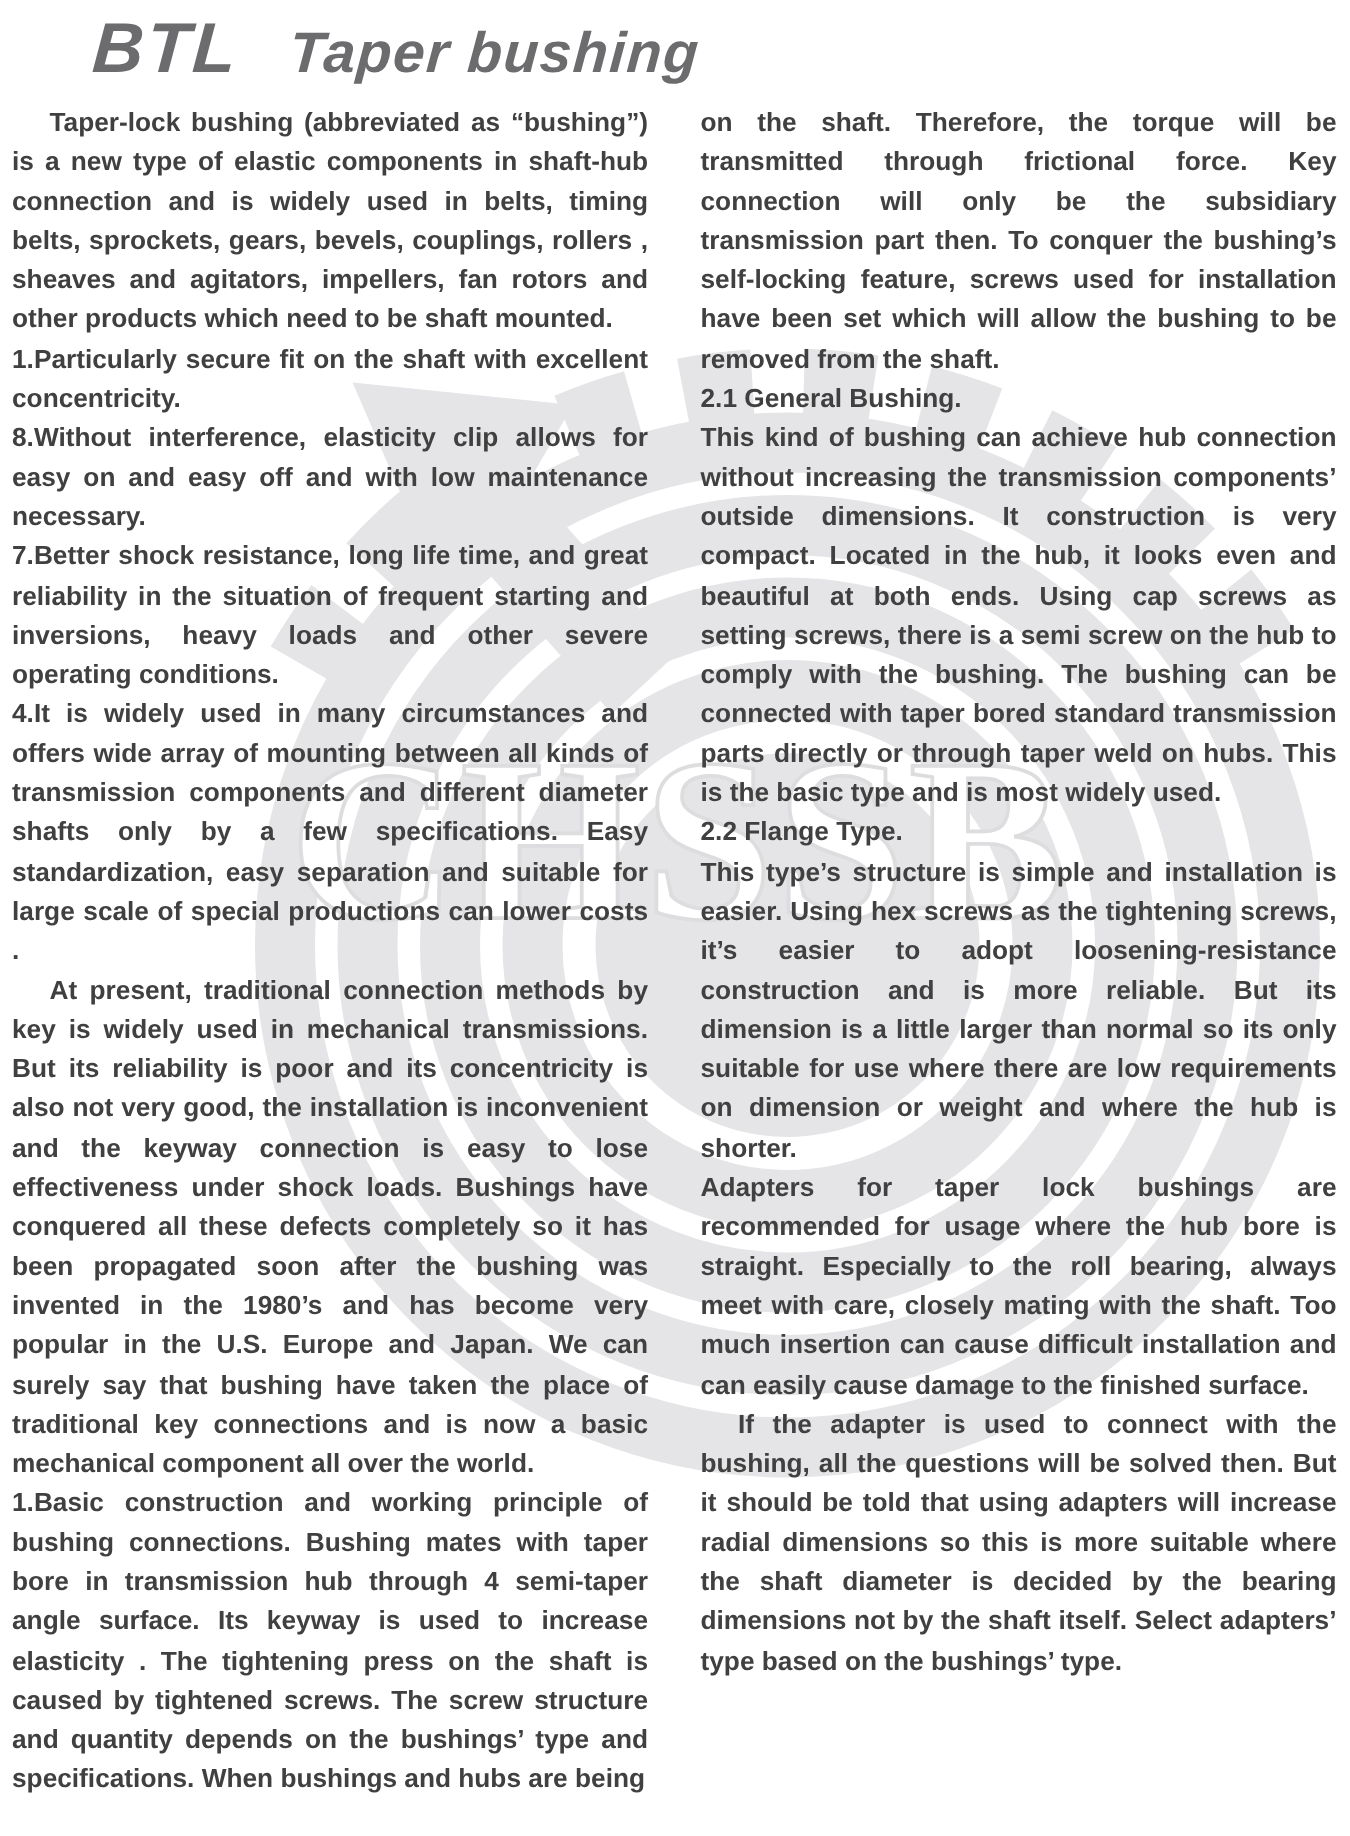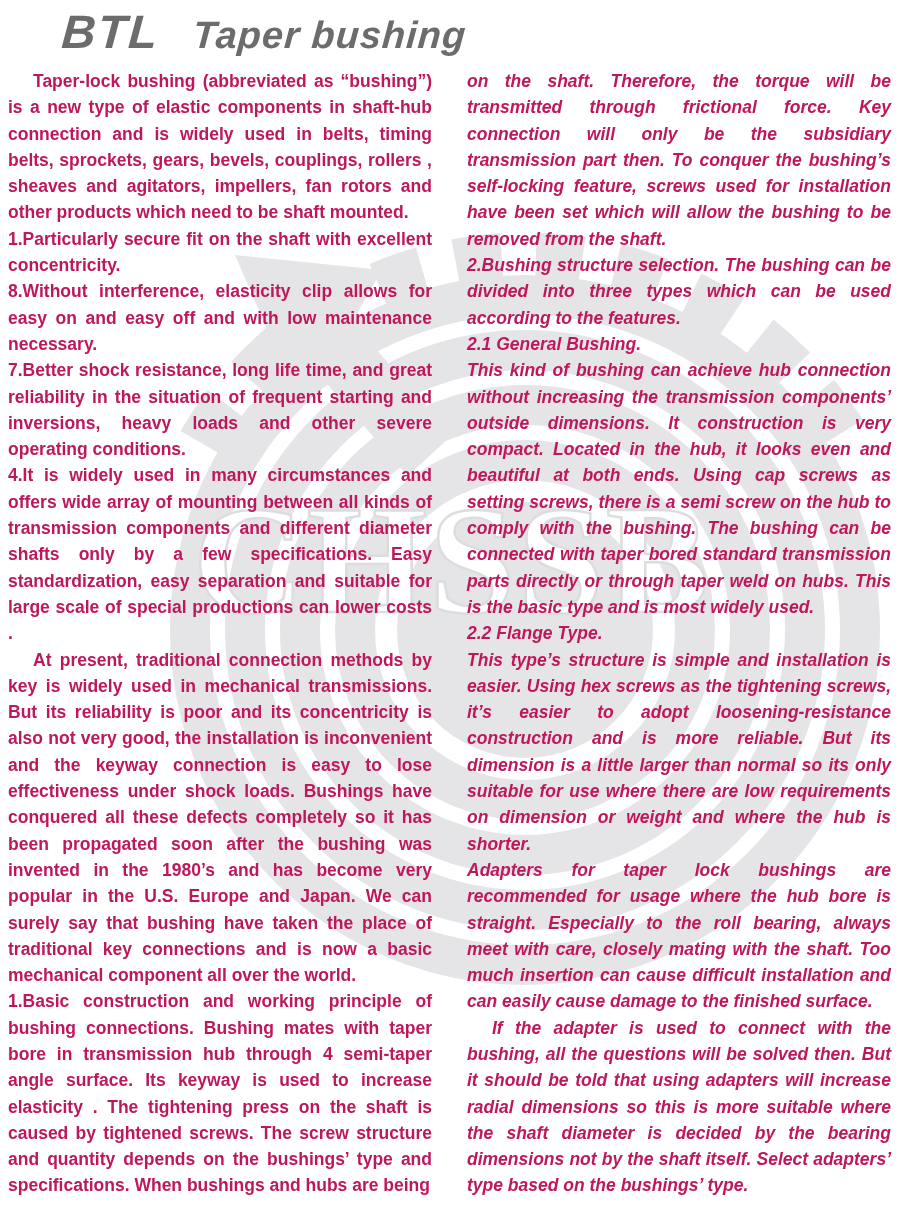--- a/index.html
+++ b/index.html
@@ -39,28 +39,28 @@
     position: absolute;
     left: 0; top: 0;
     width: 900px; height: 1224px;
     pointer-events: none;
   }
   
   .column {
     position: absolute;
     top: 68px;
     width: 424px;
-    color: #be185d;
+    color: #404040;
     font-size: 17.5px;
     line-height: 26.3px;
     font-weight: bold;
     text-align: justify;
   }
   .column-left  { left: 8px; }
-  .column-right { left: 467px; font-style: italic; }
+  .column-right { left: 467px; }
   .column p { margin: 0; }
   .column p.indent { text-indent: 25px; }
 </style>
 </head>
 <body>
 
 <div class="page">
 
   <svg class="watermark" viewBox="0 0 900 1224" xmlns="http://www.w3.org/2000/svg" aria-hidden="true">
     <g fill="none" stroke="#e5e5e7">
@@ -89,21 +89,20 @@
       <p class="indent">Taper-lock bushing (abbreviated as “bushing”) is a new type of elastic components in shaft-hub connection and is widely used in belts, timing belts, sprockets, gears, bevels, couplings, rollers , sheaves and agitators, impellers, fan rotors and other products which need to be shaft mounted.</p>
       <p>1.Particularly secure fit on the shaft with excellent concentricity.</p>
       <p>8.Without interference, elasticity clip allows for easy on and easy off and with low maintenance necessary.</p>
       <p>7.Better shock resistance, long life time, and great reliability in the situation of frequent starting and inversions, heavy loads and other severe operating conditions.</p>
       <p>4.It is widely used in many circumstances and offers wide array of mounting between all kinds of transmission components and different diameter shafts only by a few specifications. Easy standardization, easy separation and suitable for large scale of special productions can lower costs .</p>
       <p class="indent">At present, traditional connection methods by key is widely used in mechanical transmissions. But its reliability is poor and its concentricity is also not very good, the installation is inconvenient and the keyway connection is easy to lose effectiveness under shock loads. Bushings have conquered all these defects completely so it has been propagated soon after the bushing was invented in the 1980’s and has become very popular in the U.S. Europe and Japan. We can surely say that bushing have taken the place of traditional key connections and is now a basic mechanical component all over the world.</p>
       <p>1.Basic construction and working principle of bushing connections. Bushing mates with taper bore in transmission hub through 4 semi-taper angle surface. Its keyway is used to increase elasticity . The tightening press on the shaft is caused by tightened screws. The screw structure and quantity depends on the bushings’ type and specifications. When bushings and hubs are being</p>
     </div>
   <div class="column column-right">
       <p>on the shaft. Therefore, the torque will be transmitted through frictional force. Key connection will only be the subsidiary transmission part then. To conquer the bushing’s self-locking feature, screws used for installation have been set which will allow the bushing to be removed from the shaft.</p>
-      <p>2.Bushing structure selection. The bushing can be divided into three types which can be used according to the features.</p>
       <p>2.1 General Bushing.</p>
       <p>This kind of bushing can achieve hub connection without increasing the transmission components’ outside dimensions. It construction is very compact. Located in the hub, it looks even and beautiful at both ends. Using cap screws as setting screws, there is a semi screw on the hub to comply with the bushing. The bushing can be connected with taper bored standard transmission parts directly or through taper weld on hubs. This is the basic type and is most widely used.</p>
       <p>2.2 Flange Type.</p>
       <p>This type’s structure is simple and installation is easier. Using hex screws as the tightening screws, it’s easier to adopt loosening-resistance construction and is more reliable. But its dimension is a little larger than normal so its only suitable for use where there are low requirements on dimension or weight and where the hub is shorter.</p>
       <p>Adapters for taper lock bushings are recommended for usage where the hub bore is straight. Especially to the roll bearing, always meet with care, closely mating with the shaft. Too much insertion can cause difficult installation and can easily cause damage to the finished surface.</p>
       <p class="indent">If the adapter is used to connect with the bushing, all the questions will be solved then. But it should be told that using adapters will increase radial dimensions so this is more suitable where the shaft diameter is decided by the bearing dimensions not by the shaft itself. Select adapters’ type based on the bushings’ type.</p>
     </div>
 
 </div>
 

